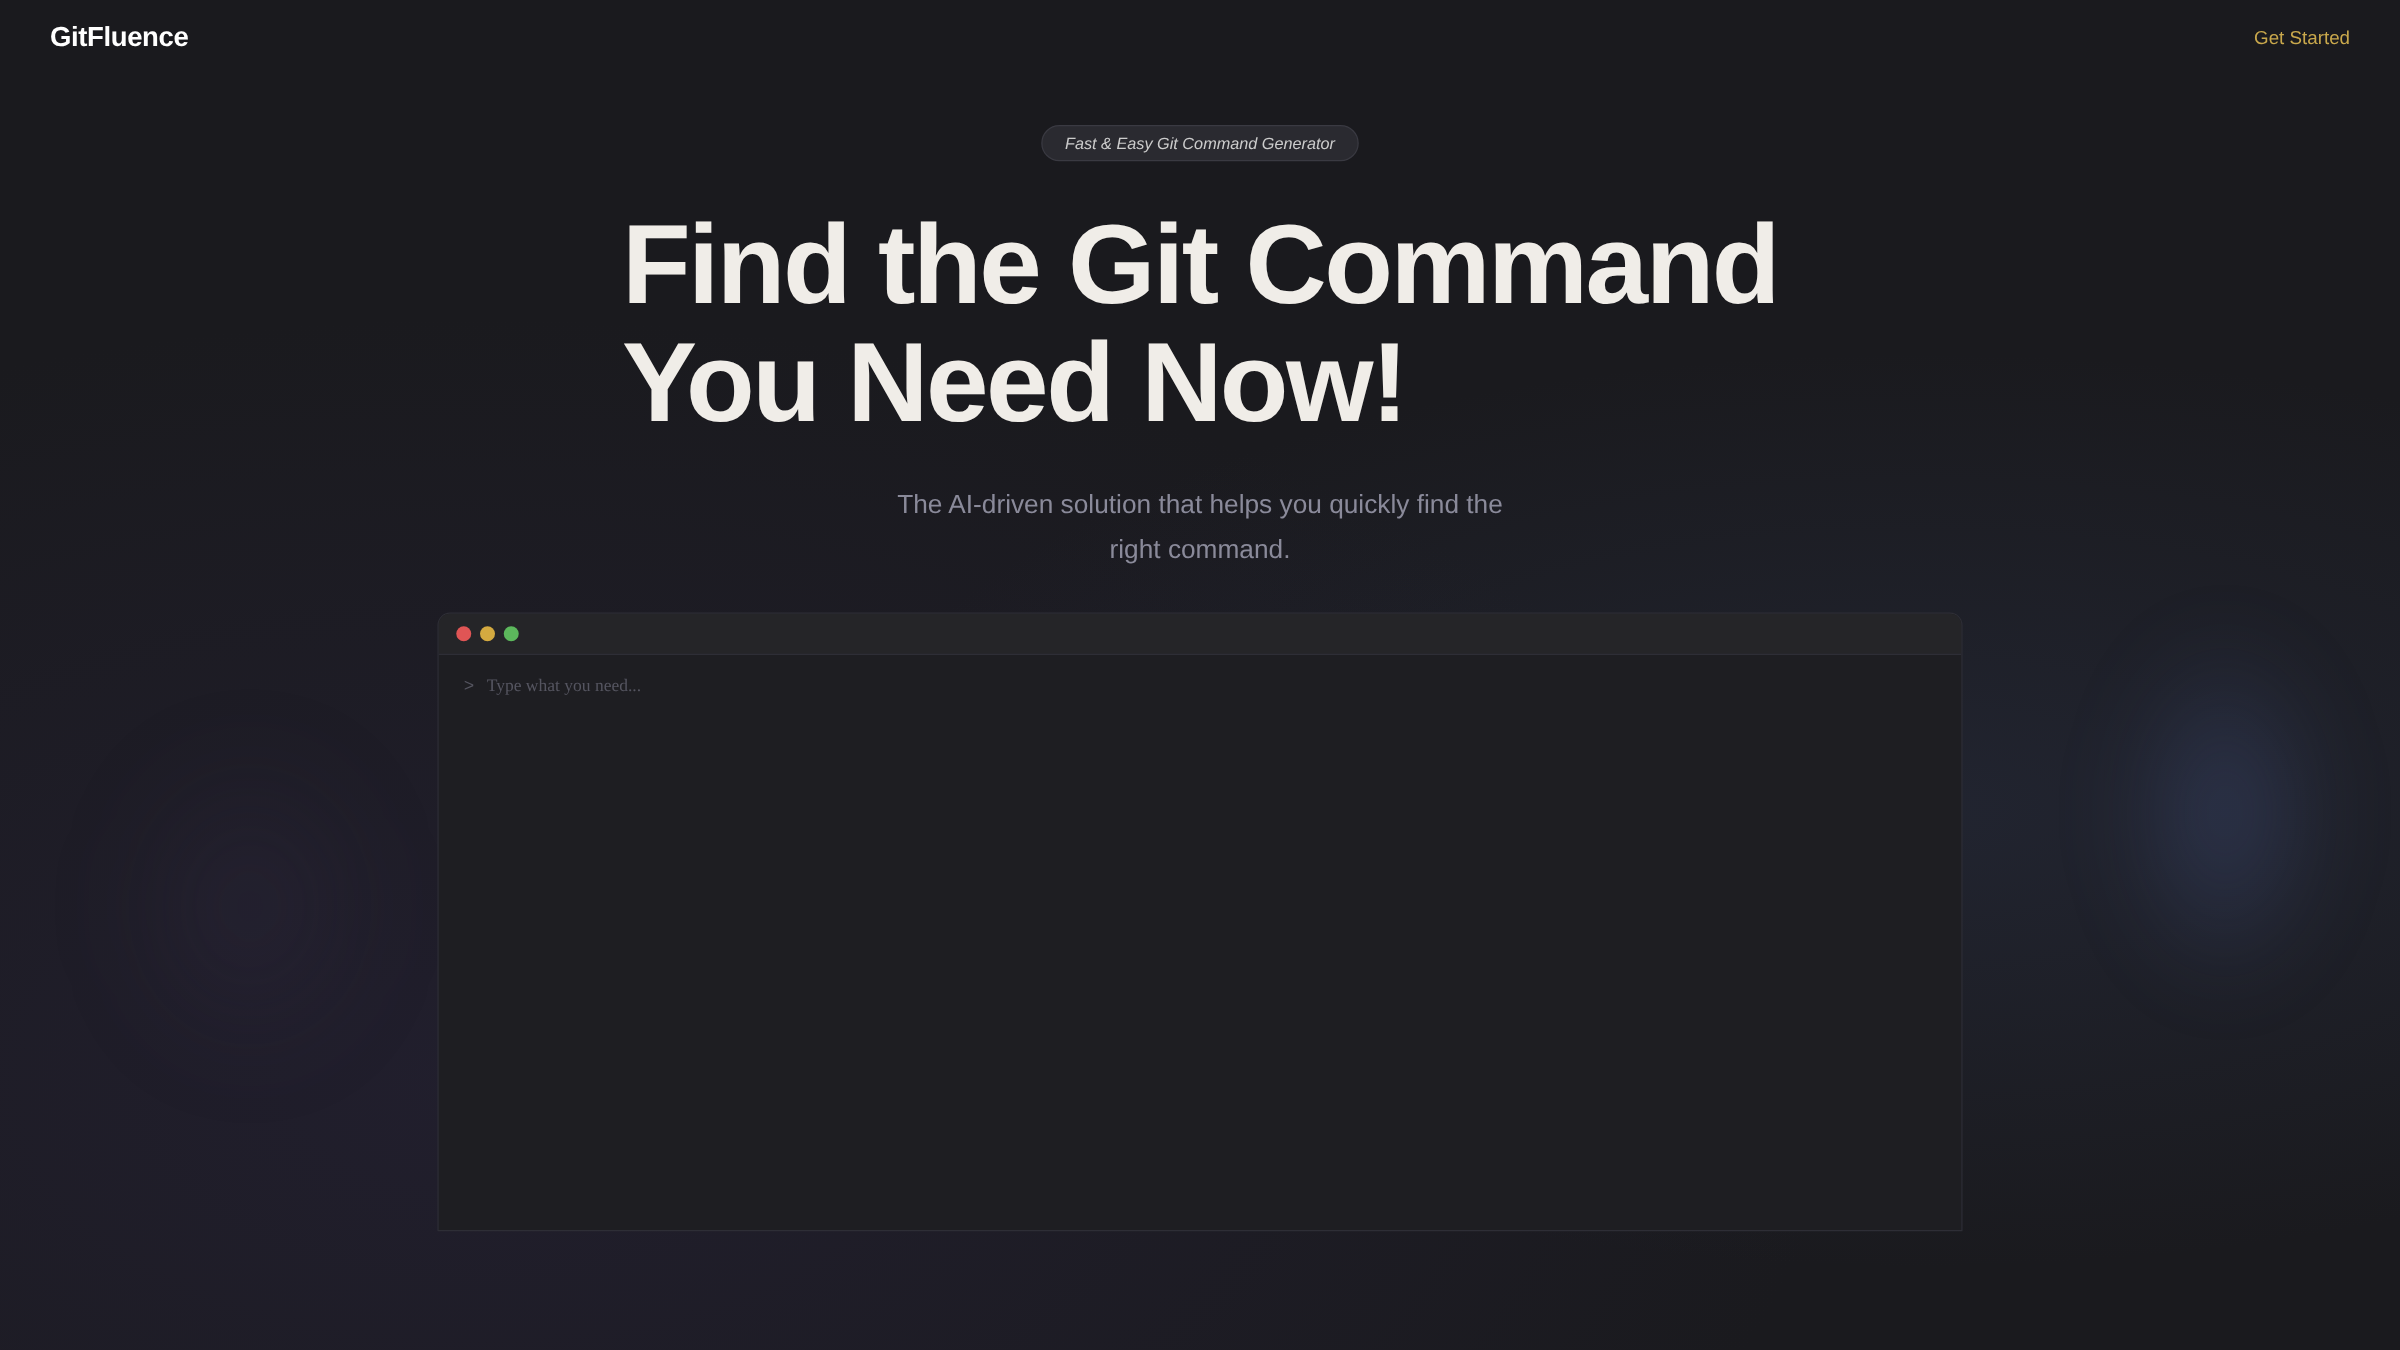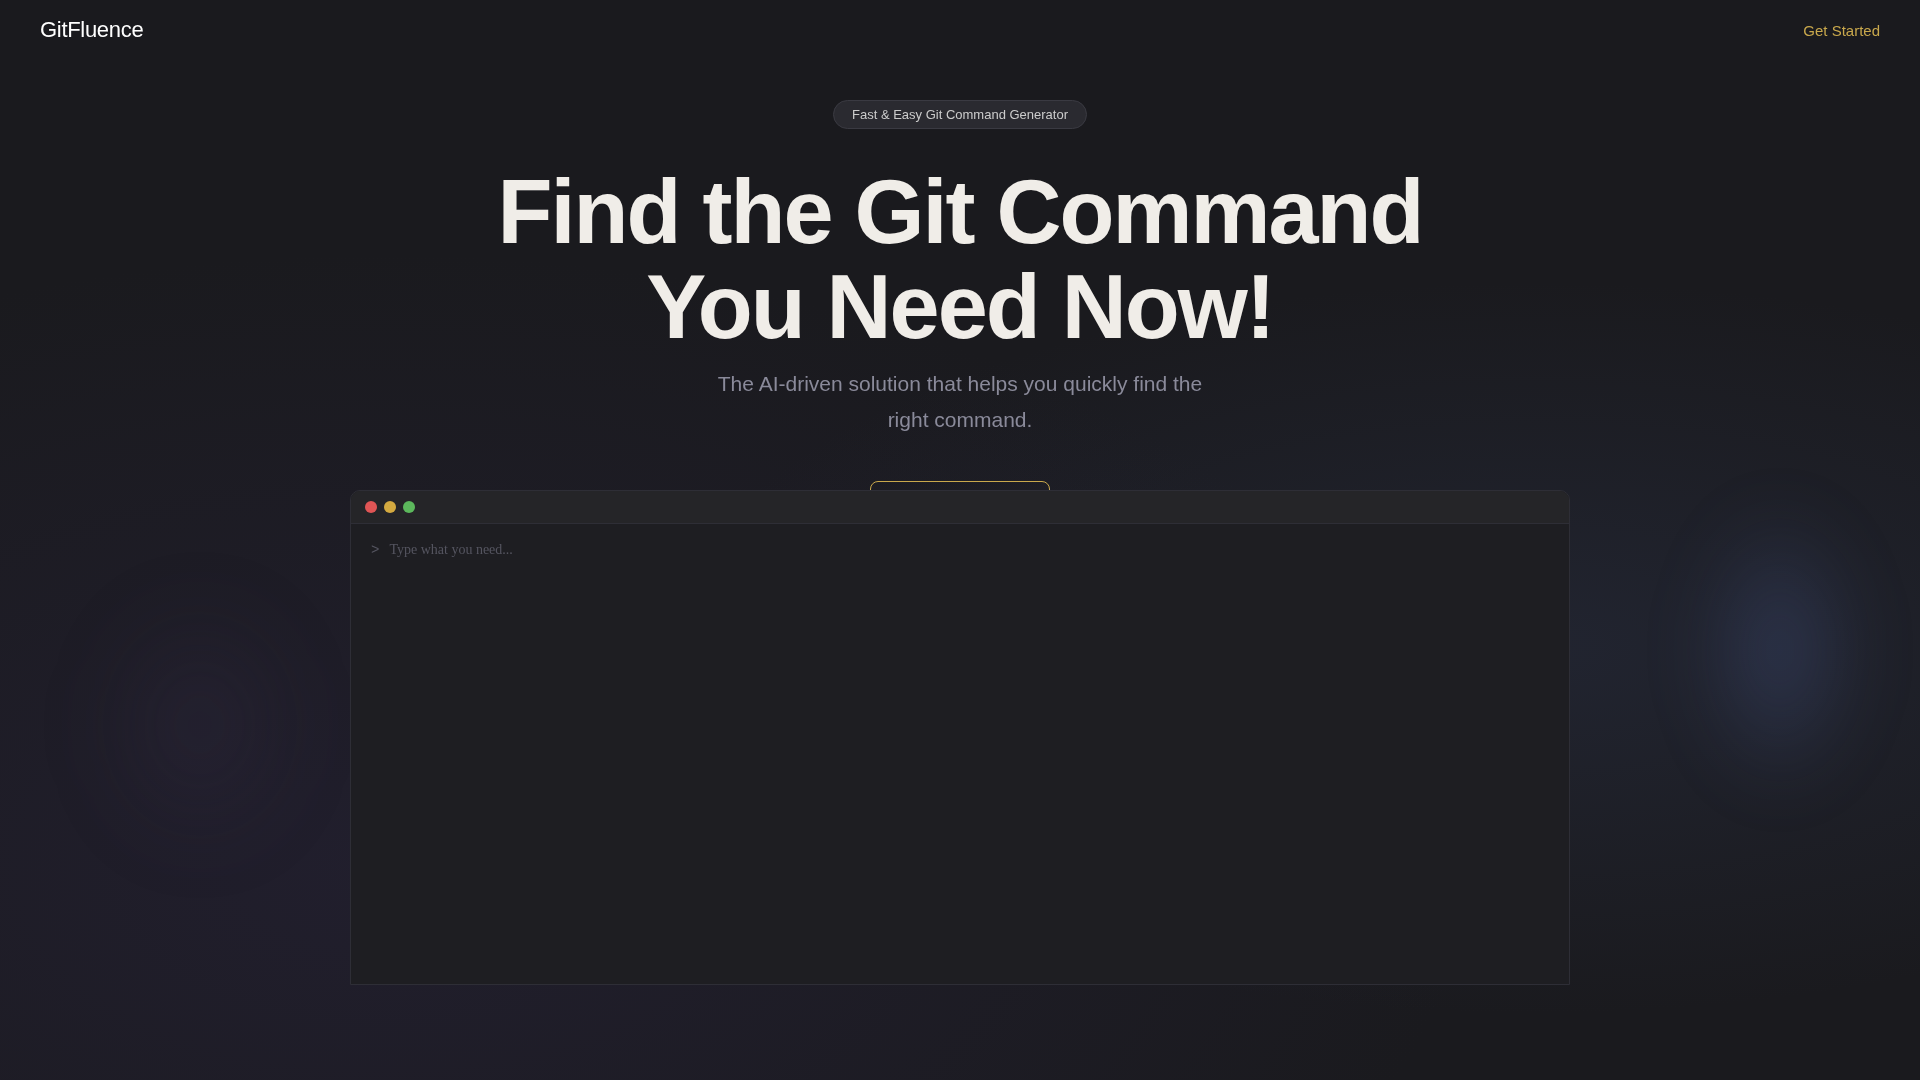--- a/index.html
+++ b/index.html
@@ -37,21 +37,21 @@
       height: 60px;
       display: flex;
       align-items: center;
       justify-content: space-between;
       padding: 0 40px;
       z-index: 10;
     }
 
     .logo {
       font-size: 22px;
-      font-weight: 400;
+      font-weight: 700;
       color: #ffffff;
       letter-spacing: -0.3px;
     }
 
     .nav-get-started {
       color: #c9a84c;
       font-size: 15px;
       font-weight: 500;
       cursor: pointer;
       text-decoration: none;
@@ -72,29 +72,30 @@
     .badge {
       display: inline-flex;
       align-items: center;
       background: #2a2a30;
       border: 1px solid #3a3a42;
       border-radius: 20px;
       padding: 6px 18px;
       font-size: 13px;
       color: #cccccc;
       margin-bottom: 36px;
+      font-style: italic;
     }
 
     .hero-title {
       font-size: 90px;
       font-weight: 800;
-      text-align: center;
+      text-align: left;
       line-height: 1.05;
       color: #f0ede8;
-      margin-bottom: 12px;
+      margin-bottom: 32px;
       letter-spacing: -2px;
     }
 
     .hero-subtitle {
       font-size: 21px;
       color: #8a8a9a;
       text-align: center;
       line-height: 1.7;
       margin-bottom: 44px;
       max-width: 500px;

